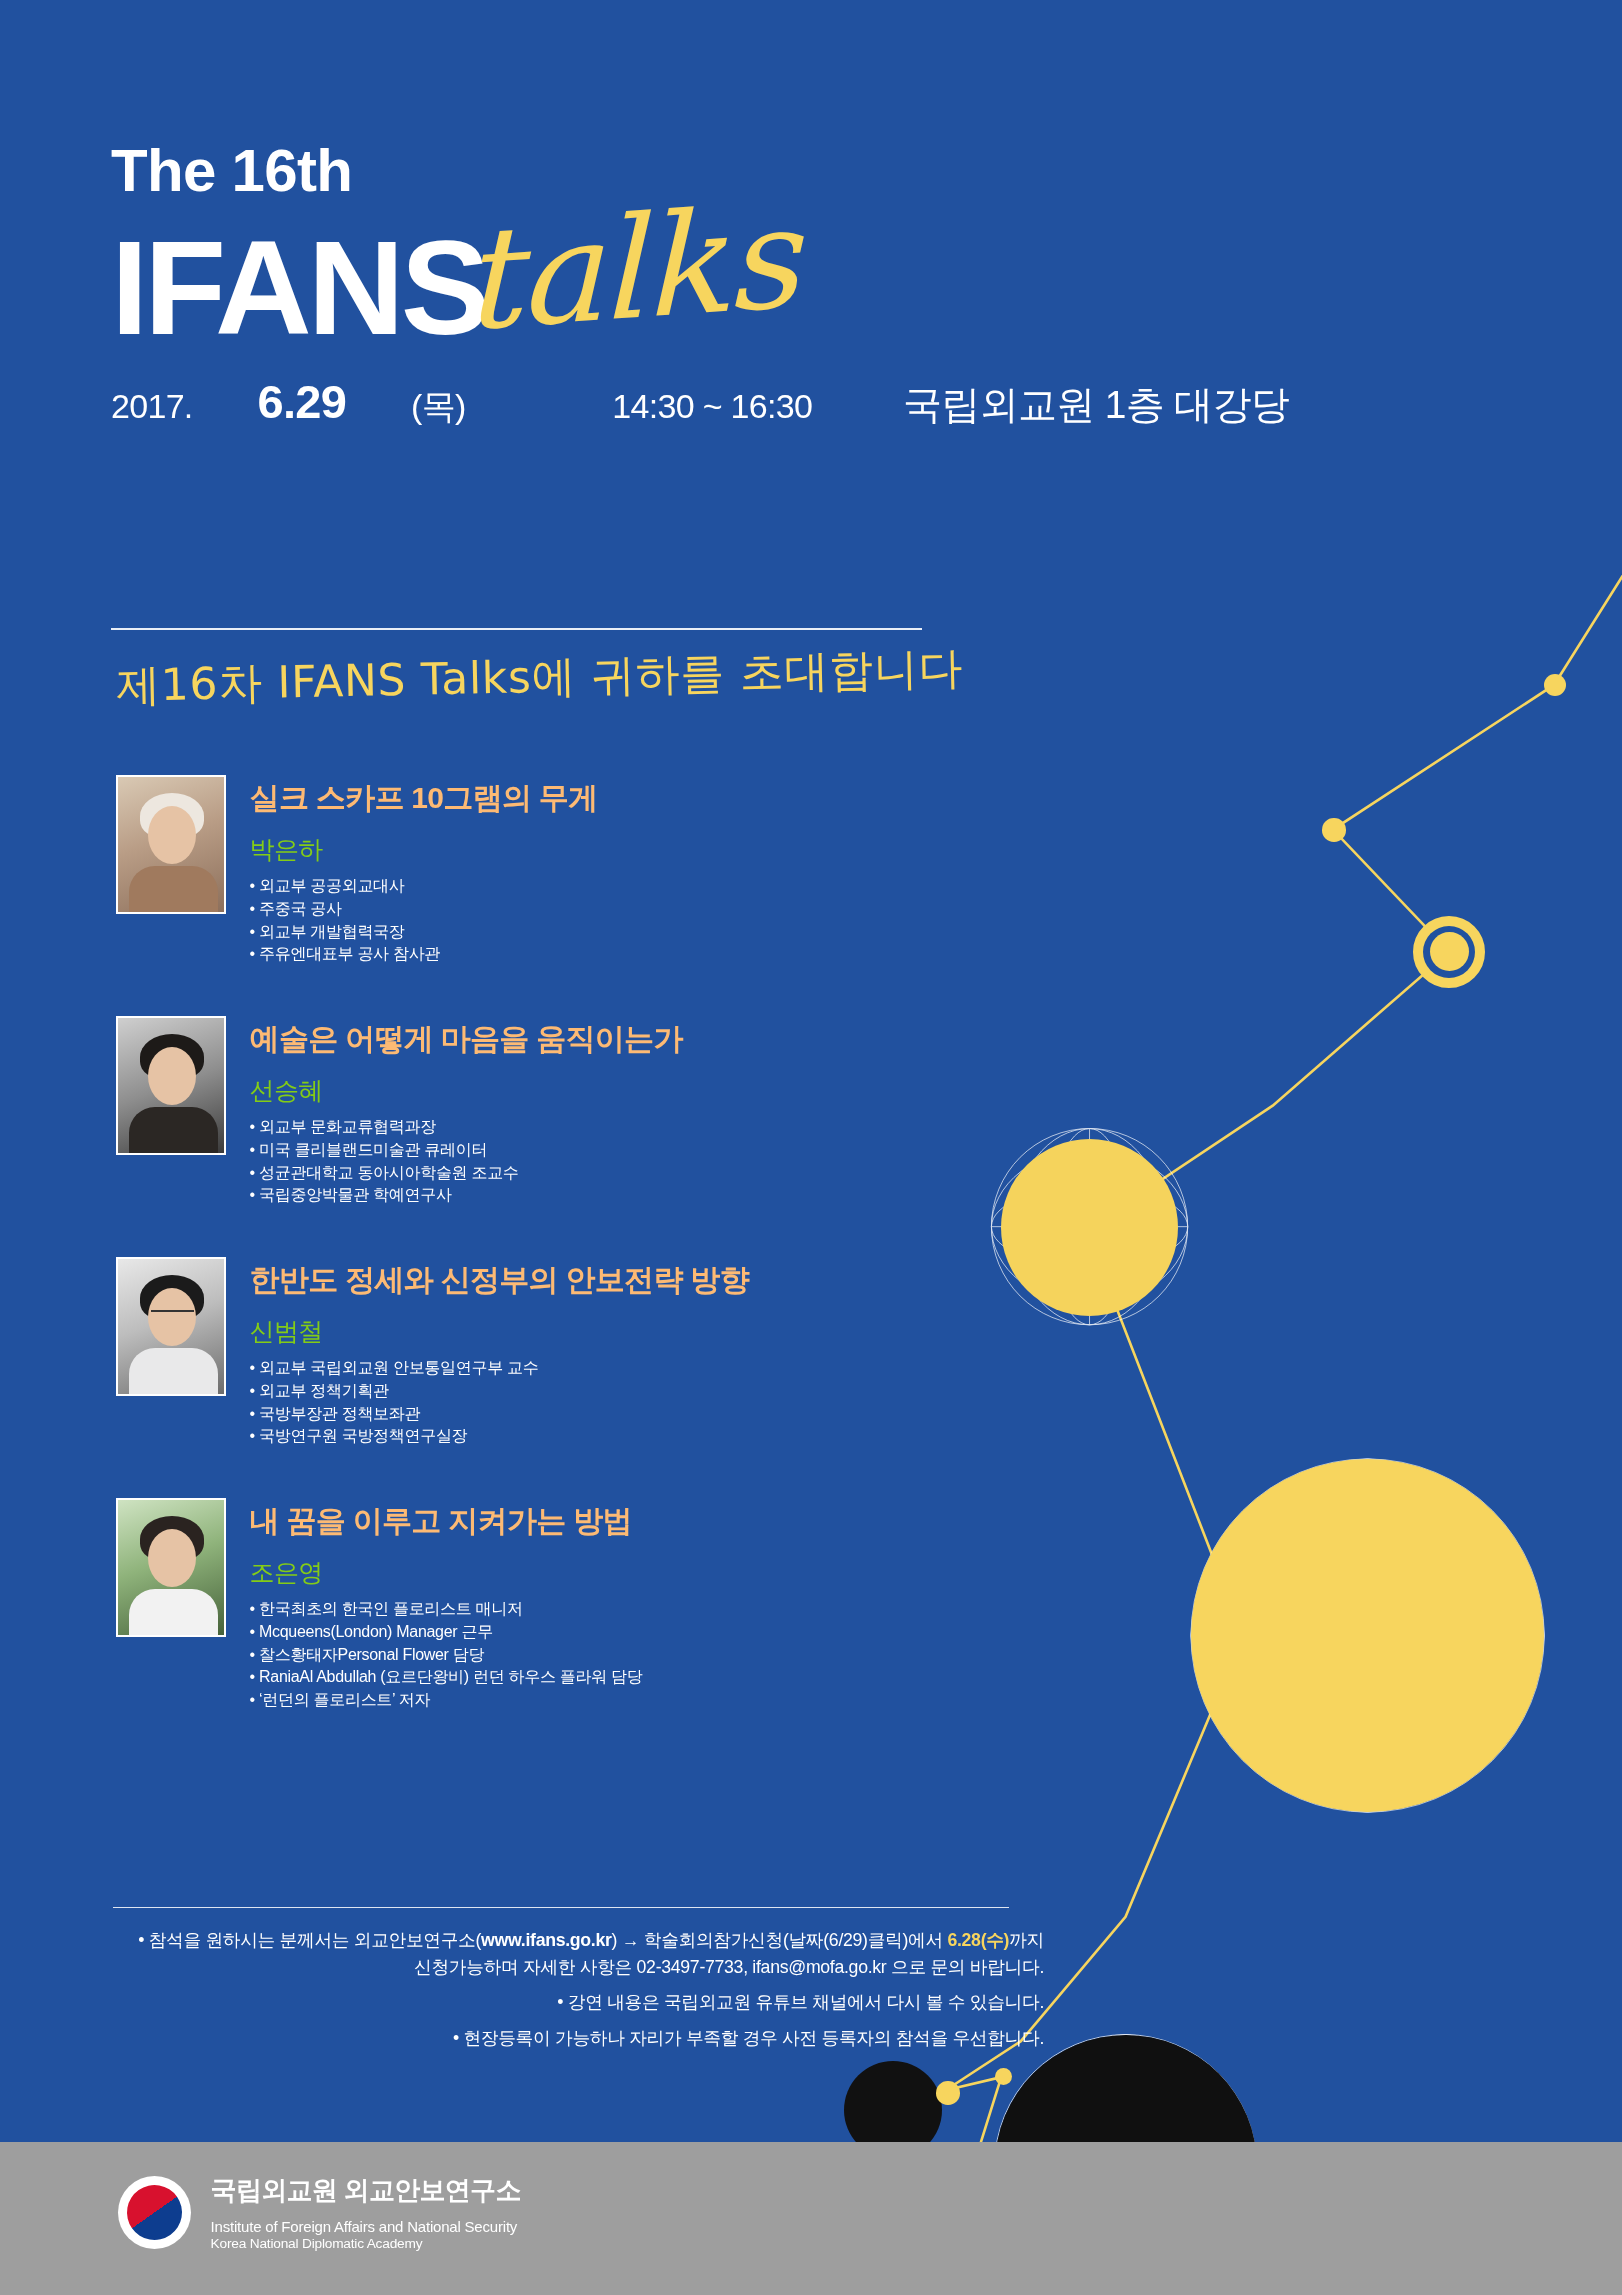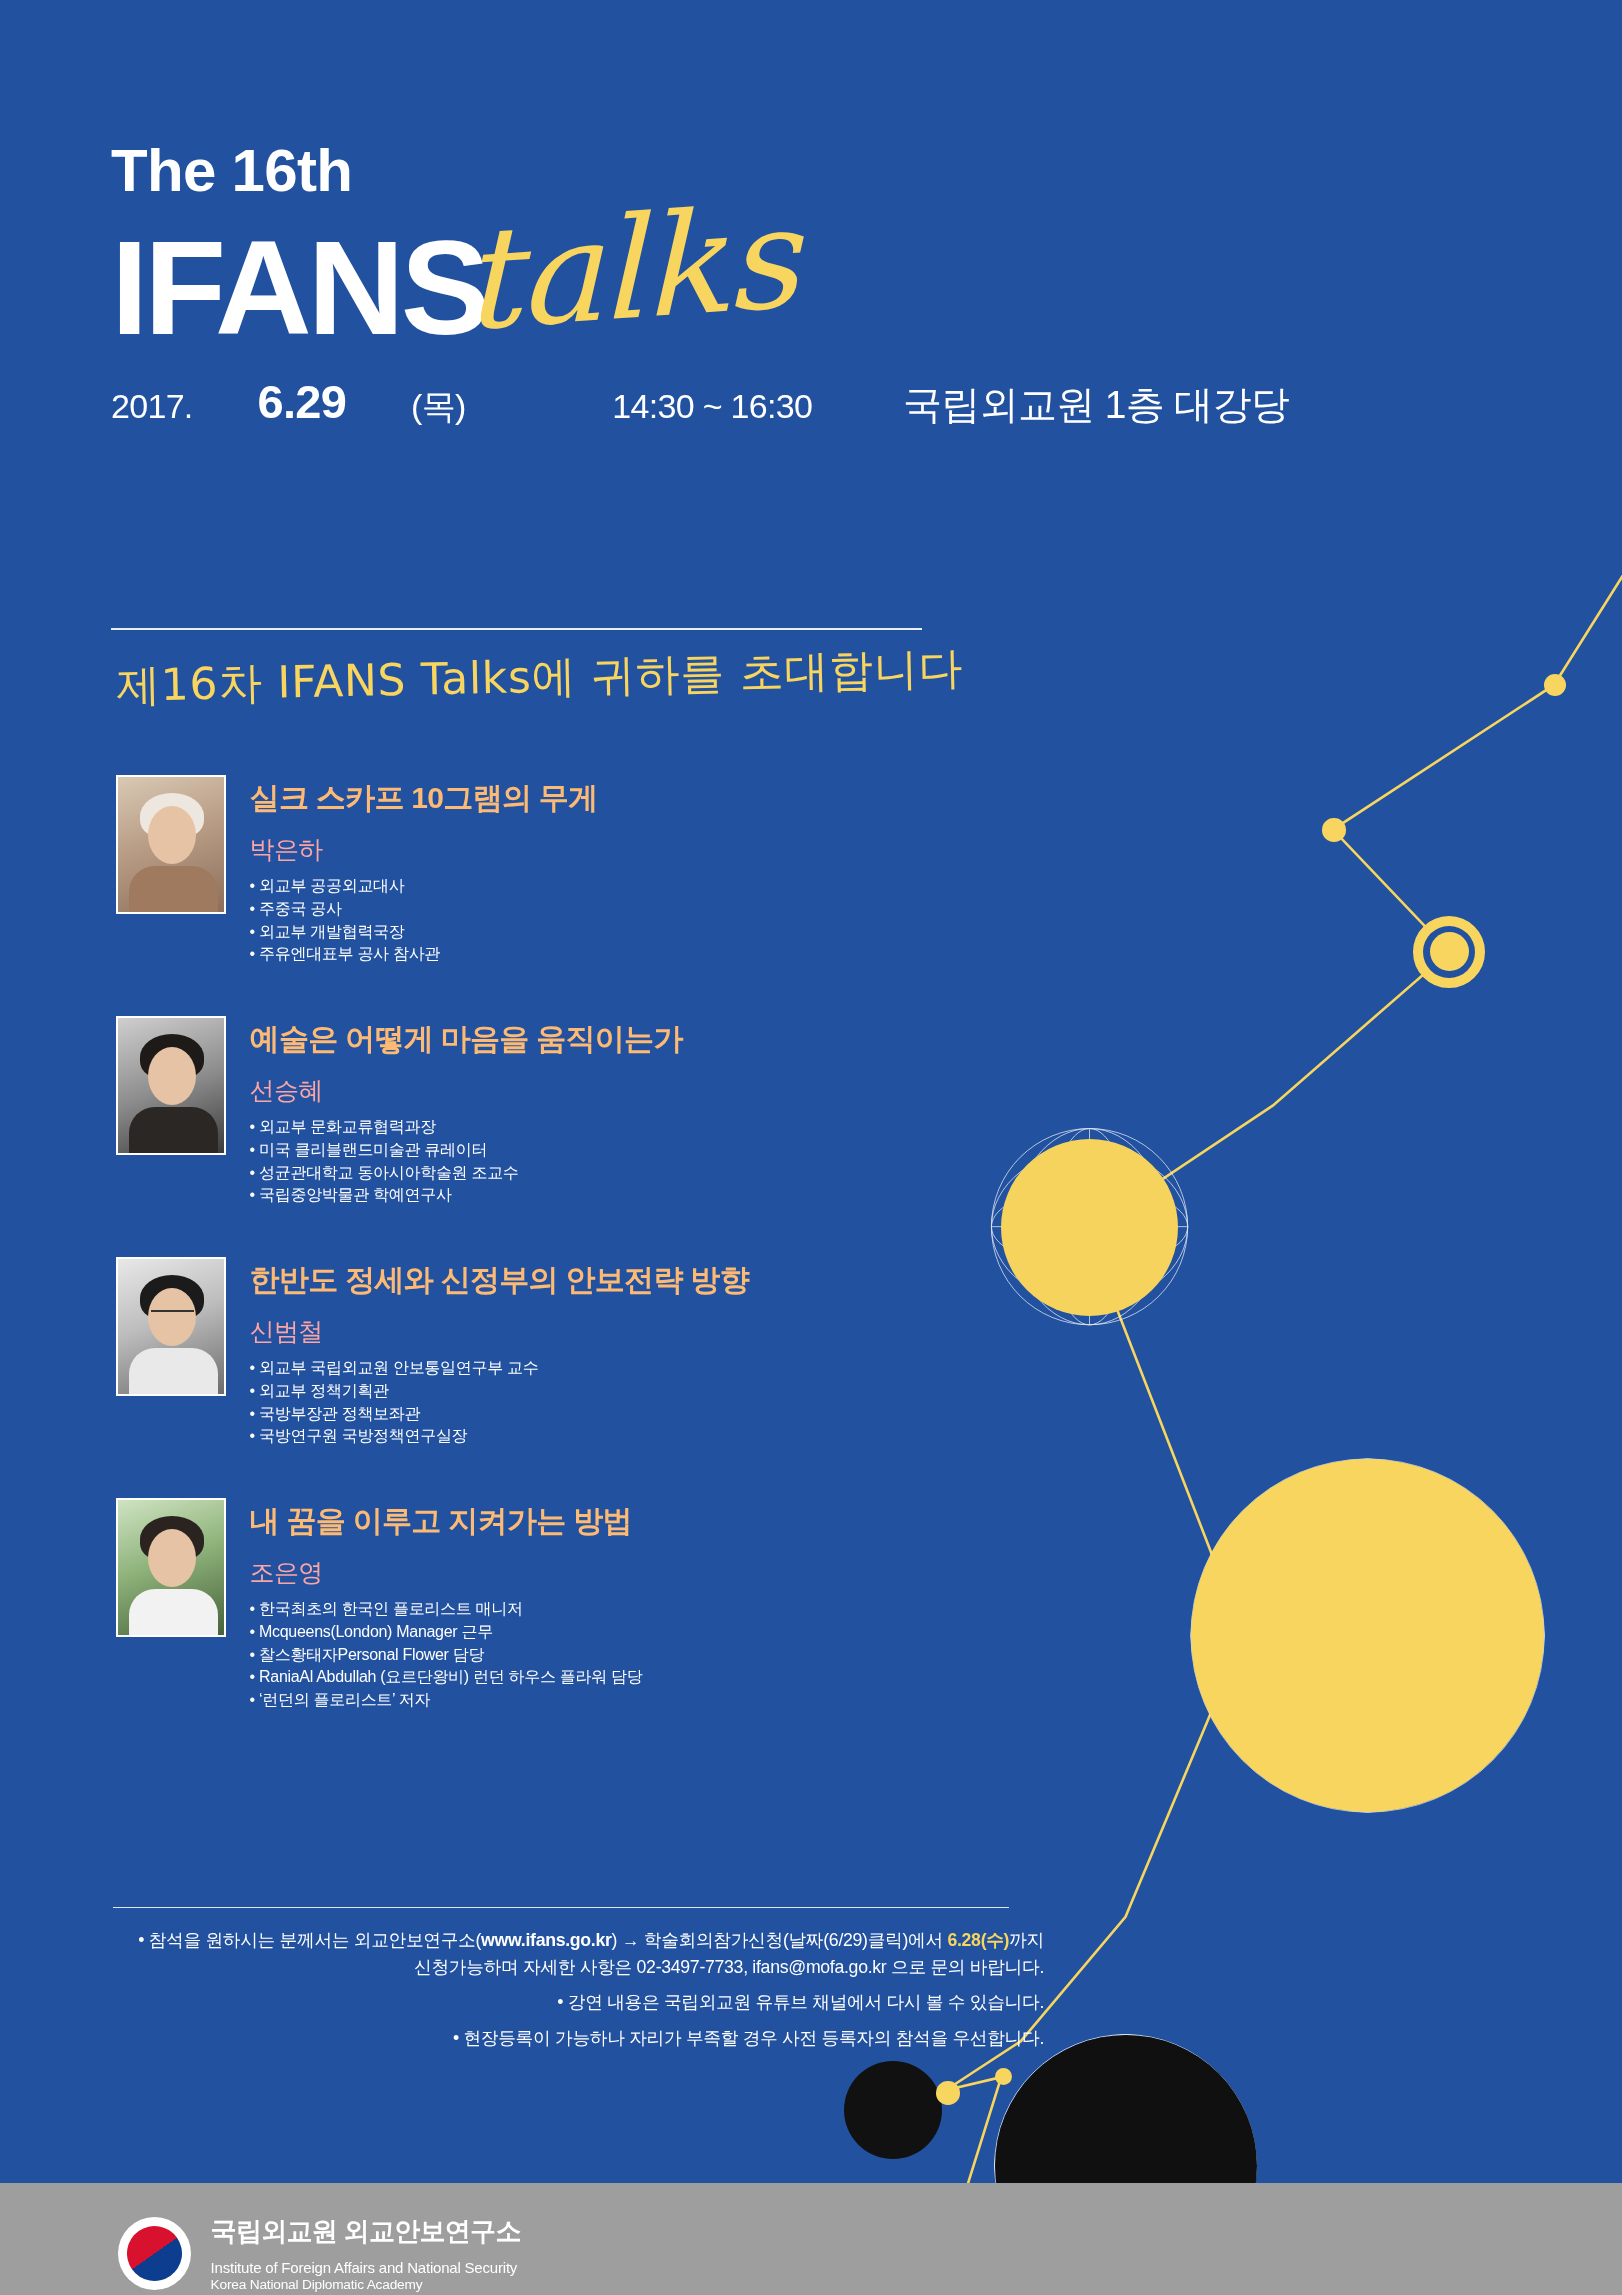--- a/index.html
+++ b/index.html
@@ -82,35 +82,35 @@
   .ph2 .f-hair{background:#1d1a18;}
   .ph2 .f-body{background:#2b2724;}
   .ph3 .f-hair{background:#1b1b1b;}
   .ph3 .f-body{background:#e9e9ea;}
   .ph3 .f-glass{position:absolute;left:33px;top:51px;width:43px;height:10.5px;border-top:2.6px solid #333;}
   .ph4 .f-hair{background:#2a2320;}
   .ph4 .f-body{background:#f2f2f2;}
 
   .sp-text{margin-left:23.6px;padding-top:2.6px;}
   .sp-title{font-size:30px;font-weight:bold;color:#fdba74;letter-spacing:-0.7px;}
-  .sp-name{font-size:25px;color:#fca5a5;margin-top:14.4px;letter-spacing:-0.7px;}
+  .sp-name{font-size:25px;color:#84cc16;margin-top:14.4px;letter-spacing:-0.7px;}
   .sp-list{margin-top:9.2px;}
   .sp-item{font-size:16px;color:#ffffff;line-height:1.42;letter-spacing:-0.3px;}
   .sp-item::before{content:"• ";color:#ffffff;}
 
   
   .notes-rule{position:absolute;left:113px;top:1907px;width:896px;height:1.3px;background:#ffffff;opacity:.85;}
   .notes{position:absolute;left:115px;top:1927px;width:929px;}
   .note{font-size:17.7px;line-height:1.5;letter-spacing:-0.3px;margin-bottom:9.2px;color:#ffffff;text-align:right;}
   .note b{font-weight:bold;color:#ffffff;}
   .note .hl{color:#f7d55e;font-weight:bold;}
   .note-sub{font-size:17.7px;line-height:1.5;letter-spacing:-0.3px;color:#ffffff;}
 
   
-  .footer{position:absolute;left:0;bottom:0;width:1623px;height:112px;background:#9e9e9e;}
+  .footer{position:absolute;left:0;bottom:0;width:1623px;height:153px;background:#9e9e9e;}
   .footer-inner{position:absolute;left:118px;top:31px;display:flex;align-items:center;}
   .taeguk{width:73px;height:73px;position:relative;}
   .taeguk .outer{position:absolute;inset:0;border-radius:50%;background:#ffffff;}
   .taeguk .red{position:absolute;left:9.2px;top:9.2px;width:55px;height:55px;border-radius:50%;
       background:linear-gradient(180deg,#d8112e 0%,#d8112e 50%,#0d3d8f 50%,#0d3d8f 100%);transform:rotate(-35deg);}
   .footer-text{margin-left:19.6px;color:#ffffff;}
   .ft-ko{font-size:26px;font-weight:bold;letter-spacing:-0.7px;}
   .ft-en1{font-size:15px;margin-top:10px;letter-spacing:-0.2px;}
   .ft-en2{font-size:13.7px;margin-top:1.3px;letter-spacing:-0.2px;}
 </style>

